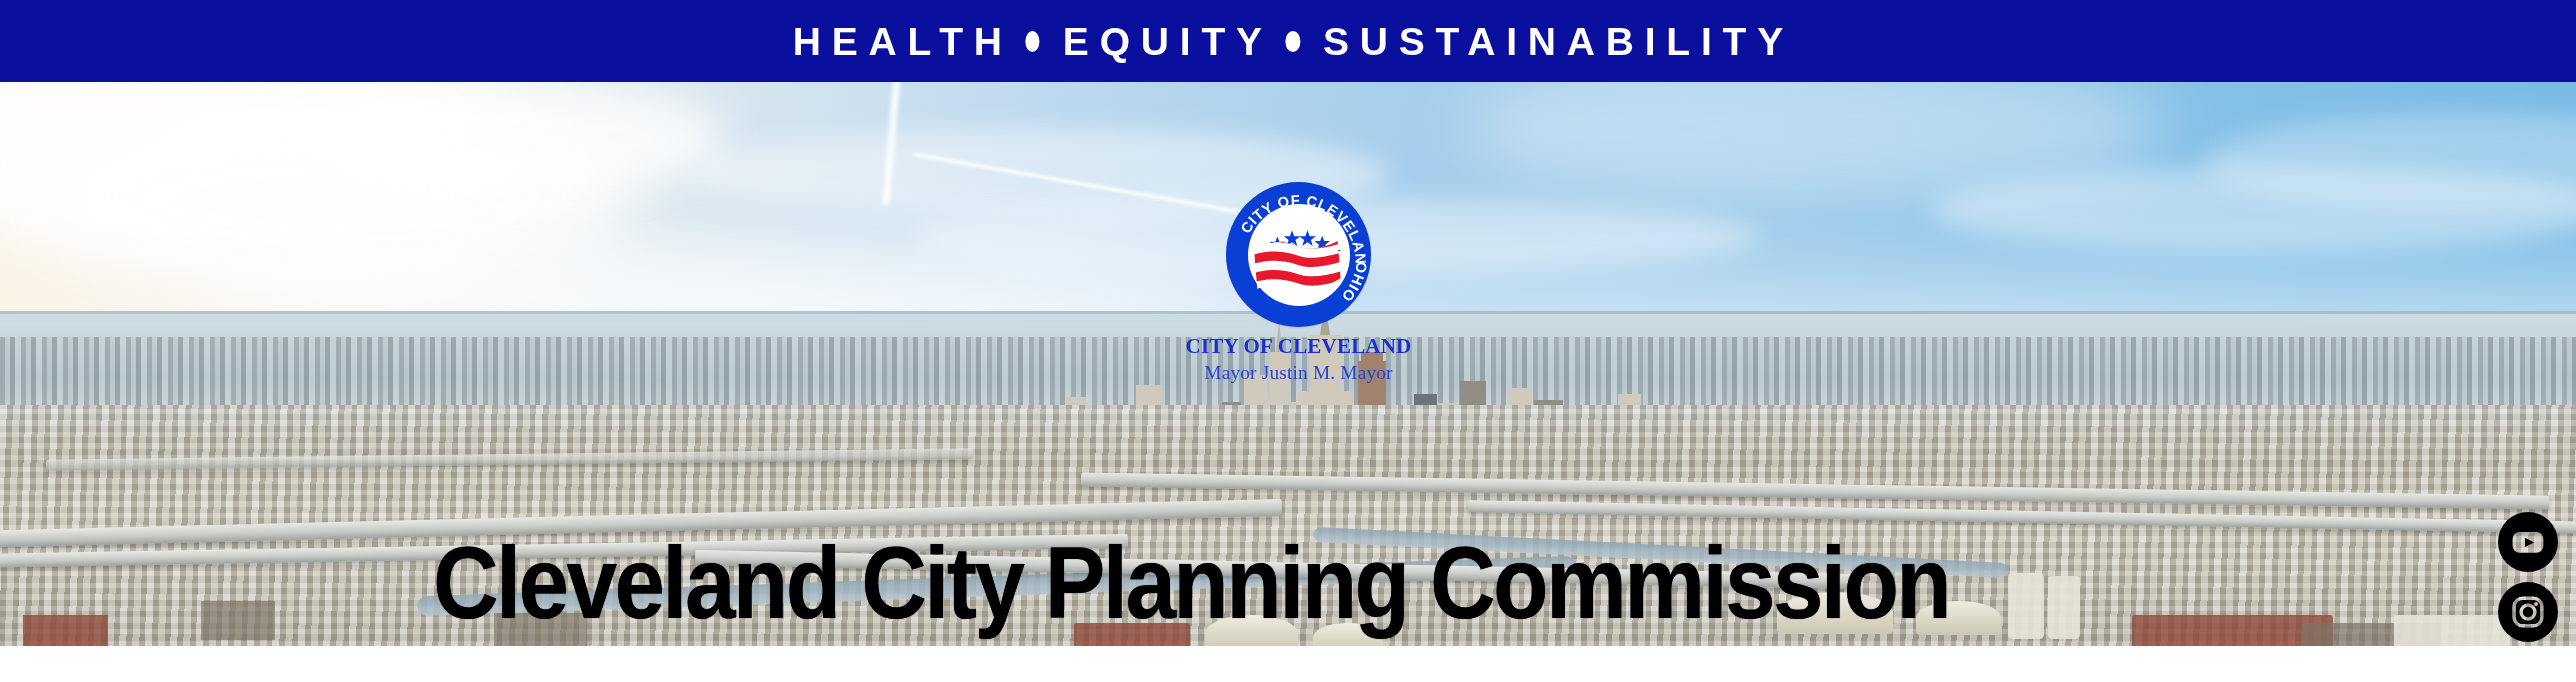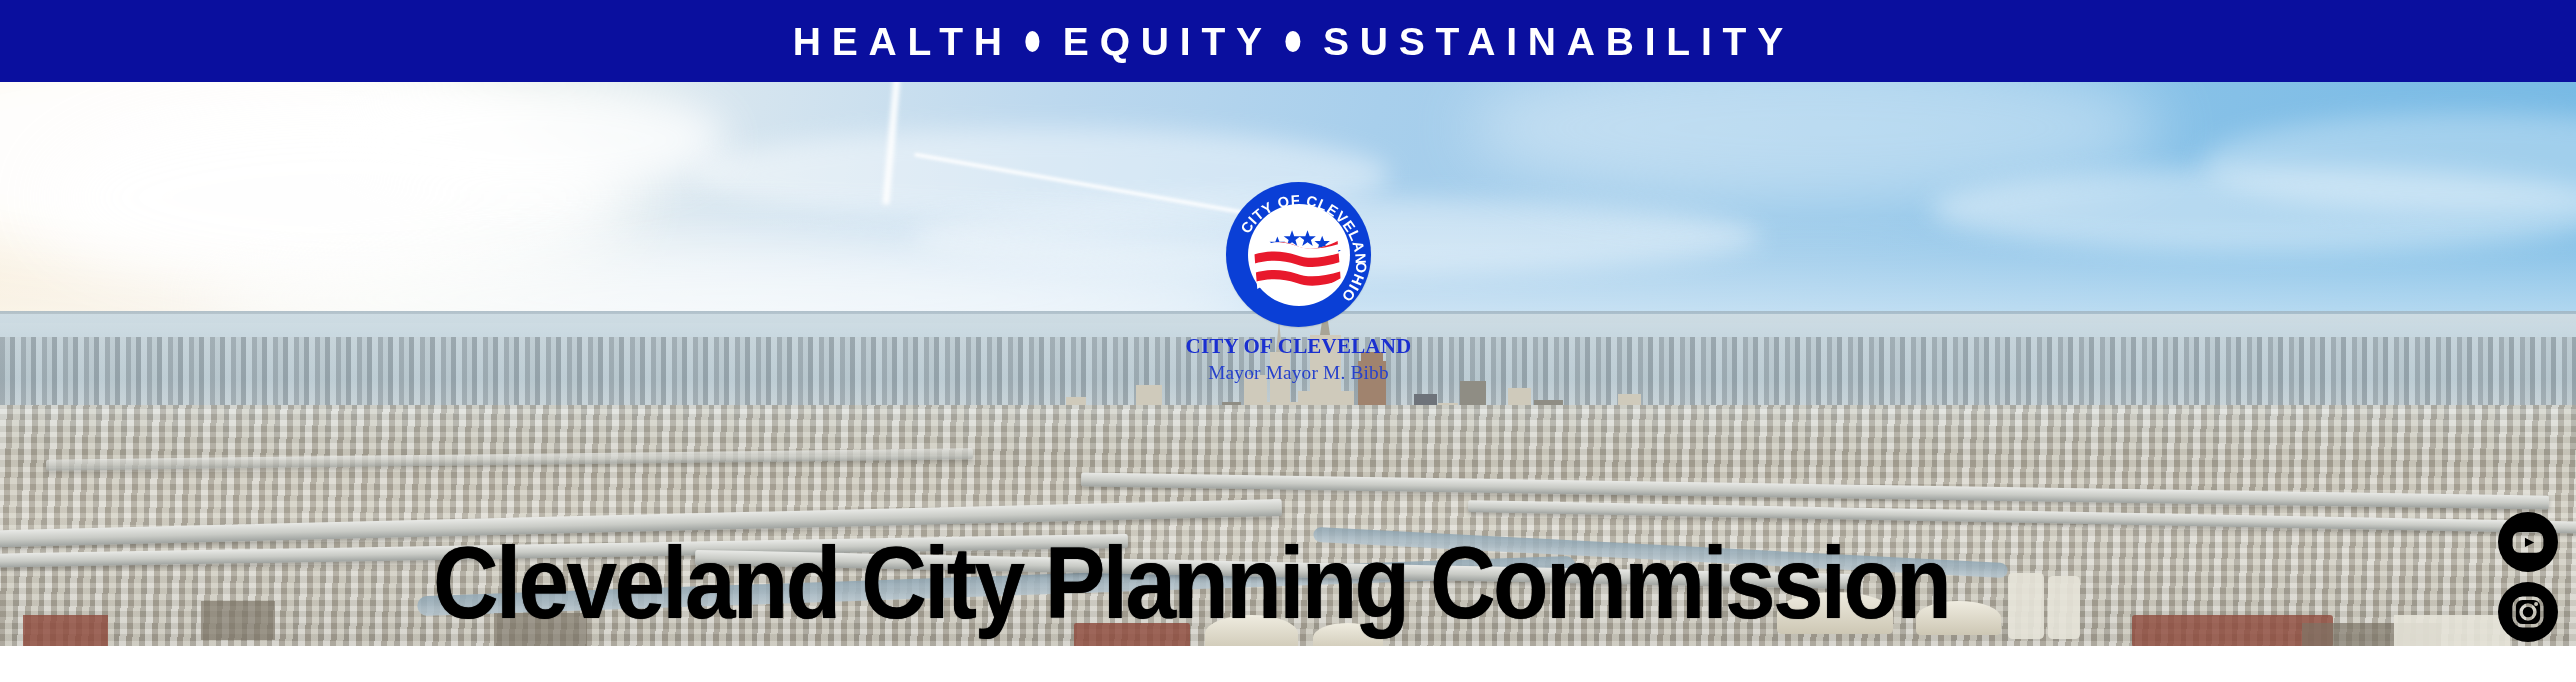--- a/index.html
+++ b/index.html
@@ -310,21 +310,21 @@
                      C106,80 84,86 62,78 C40,70 10,72 -10,86 Z" fill="#e8192c"></path>
             <path d="M-10,98 C10,84 40,82 62,90 C84,98 106,92 142,80 L142,92
                      C106,104 84,110 62,102 C40,94 10,96 -10,110 Z" fill="#e8192c"></path>
             <path d="M-10,122 C10,108 40,106 62,114 C84,122 106,116 142,104 L142,116
                      C106,128 84,134 62,126 C40,118 10,120 -10,134 Z" fill="#e8192c"></path>
           </g>
         </svg>
       </div>
 
       <div id="org-name">CITY OF CLEVELAND</div>
-      <div id="mayor-name">Mayor Mayor M. Bibb</div>
+      <div id="mayor-name">Mayor Justin M. Mayor</div>
     </div>
 
     <div id="hero-title">Cleveland City Planning Commission</div>
 
     <div id="social">
 
       <a class="soc" href="#">
         <svg viewBox="0 0 78 78">
           <defs>
             <mask id="mYT">

